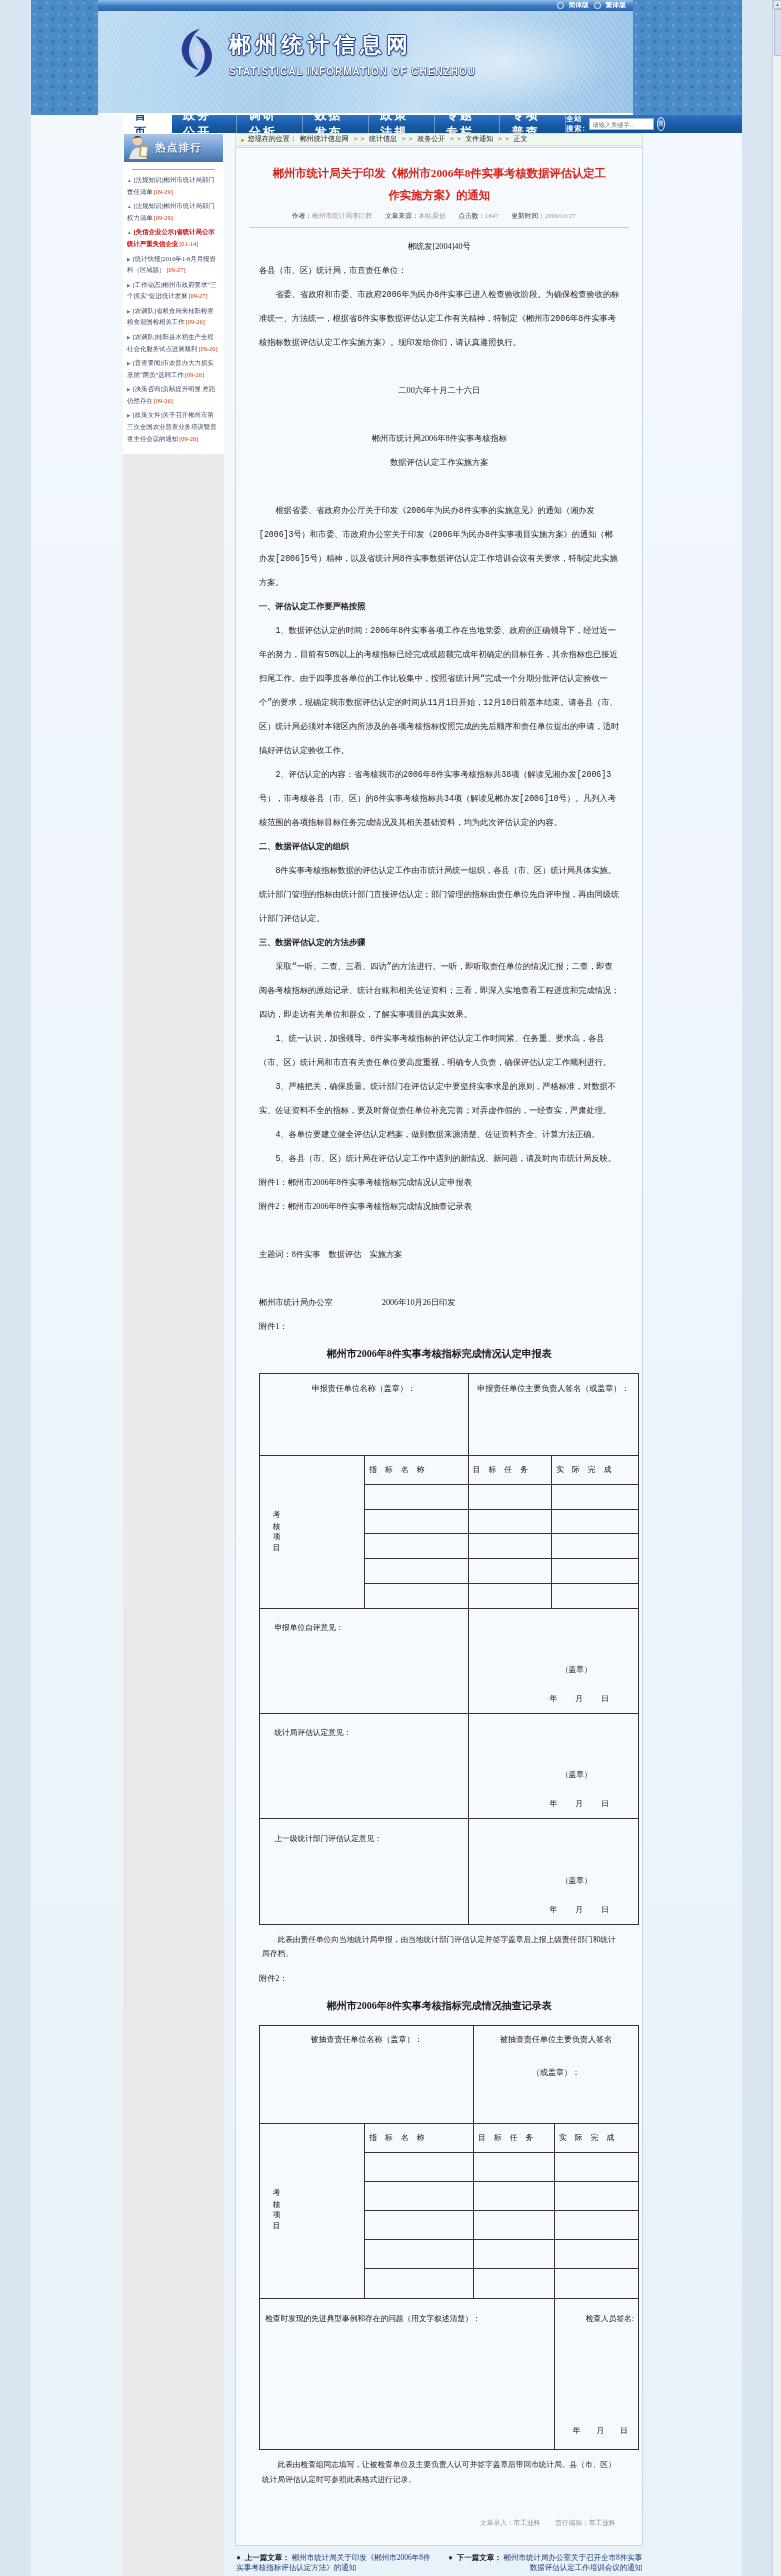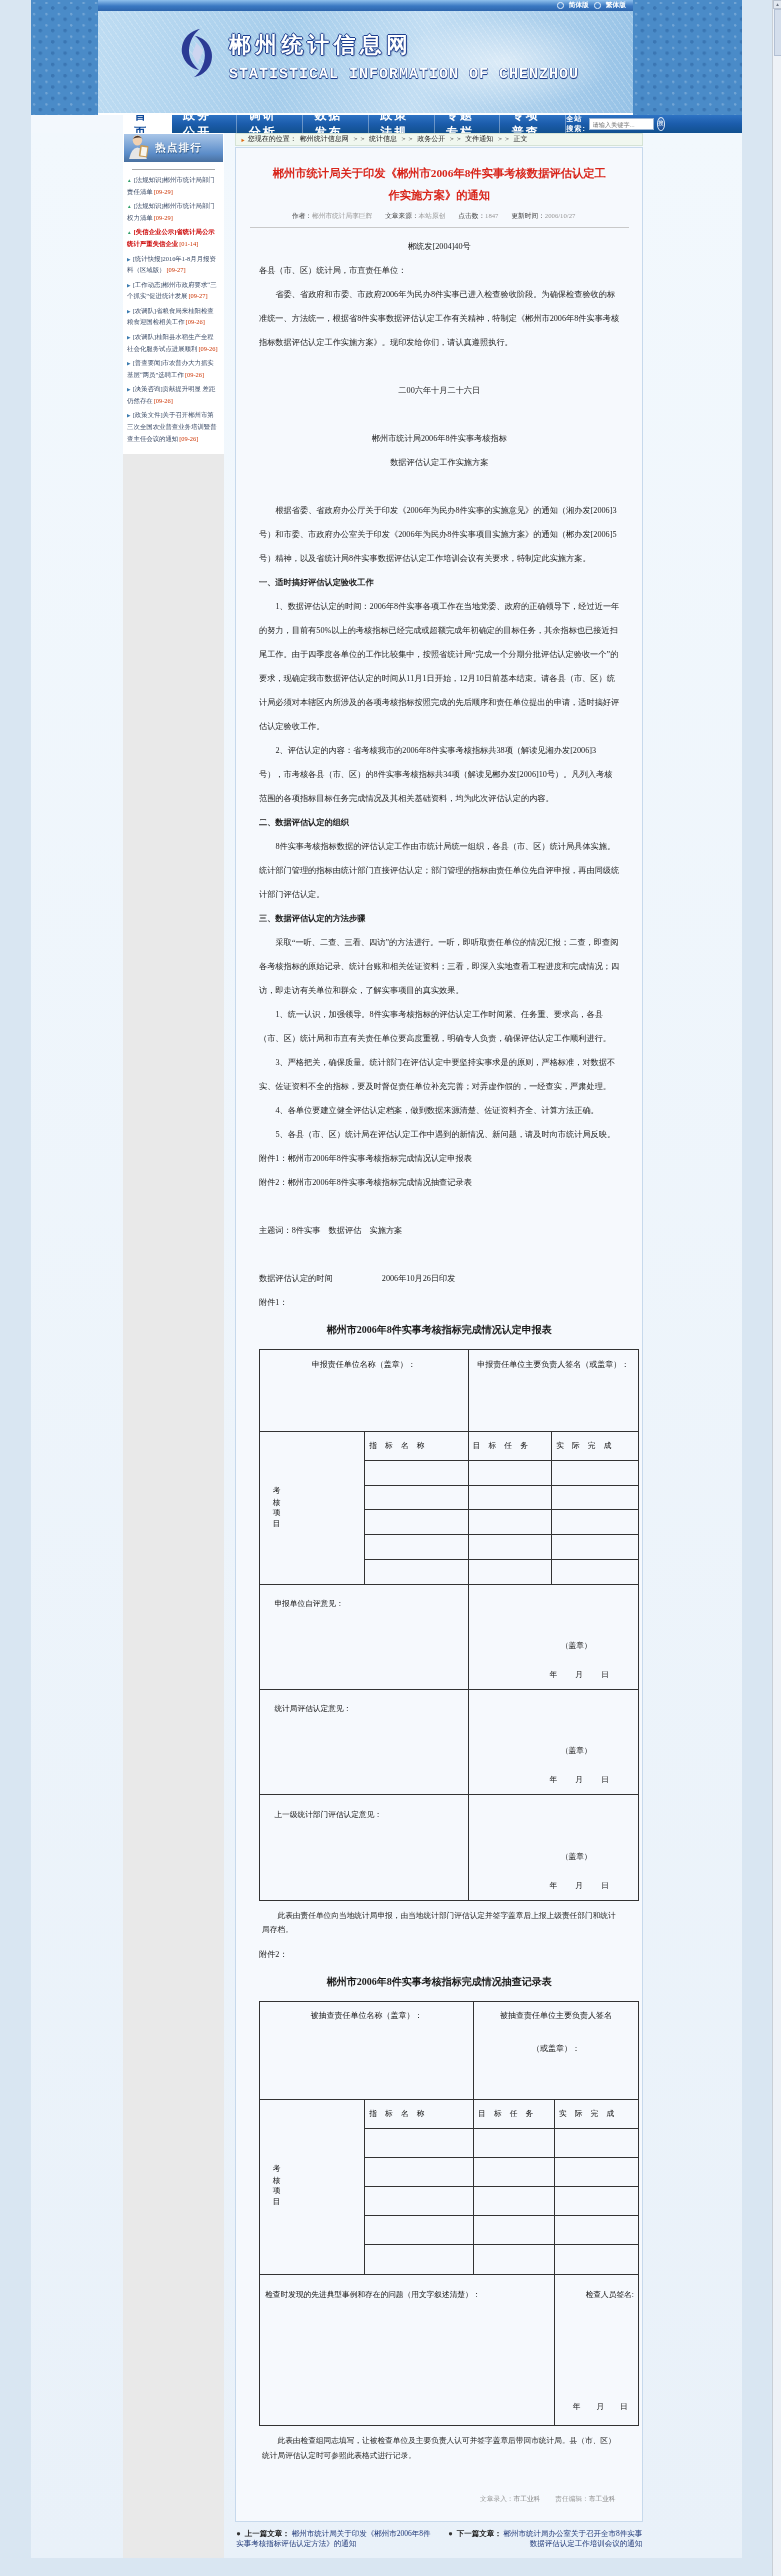--- a/index.html
+++ b/index.html
@@ -18,21 +18,21 @@
   .mini-link{color:#fff;font-size:6.7px;font-weight:bold;cursor:pointer;font-family:"Liberation Sans",sans-serif;}
   .ring{width:4.6px;height:4.6px;border:1px solid #e8f2fc;border-radius:50%;display:inline-block;}
   .banner{flex:1;position:relative;height:102px;overflow:hidden;border-bottom:2.6px solid #fff;box-sizing:content-box;
     background:linear-gradient(100deg,#bedcf2,#a6cdeb 35%,#c3def3 60%,#96c2e6);}
   .banner .stripes{position:absolute;inset:0;background:repeating-linear-gradient(55deg, rgba(255,255,255,.18) 0 1px, transparent 1px 4.6px);}
   .banner .glow{position:absolute;right:20.6px;top:5.2px;width:216px;height:93px;background:radial-gradient(ellipse at center,rgba(255,255,255,.55),transparent 70%);}
   .logo-swirl{position:absolute;left:77px;top:14.4px;}
   .banner-titles{position:absolute;left:131px;top:18.5px;}
   .site-title{font-size:21.6px;font-weight:bold;color:#fff;letter-spacing:4.6px;
     text-shadow:-1px 0 #1d3e8f,1px 0 #1d3e8f,0 -1px #1d3e8f,0 1px #1d3e8f,1px 1px 1.5px rgba(20,40,100,.6);}
-  .site-sub{margin-top:7.2px;font-family:Liberation Mono, monospace;font-size:15px;font-weight:bold;color:#fff;letter-spacing:1px;
+  .site-sub{margin-top:7.2px;font-family:Liberation Sans, sans-serif;font-size:10px;font-weight:bold;color:#fff;letter-spacing:1px;
     text-shadow:-0.5px 0 #1d3e8f,0.5px 0 #1d3e8f,0 -0.5px #1d3e8f,0 0.5px #1d3e8f,0.5px 1px 1px rgba(20,40,100,.6);}
   .navrow{display:flex;height:17.5px;}
   .nav-gutter{width:92px;background:#f3f8fd;}
   .navbar{flex:1;display:flex;align-items:stretch;background:linear-gradient(#2e73c4,#1b5cab 50%,#11508f);font-family:"Liberation Sans",sans-serif;}
   .nav-item{padding:0 11.3px;display:flex;align-items:center;color:#fff;font-size:12px;font-weight:bold;border-right:0.5px solid rgba(255,255,255,.35);cursor:pointer;letter-spacing:2.1px;}
   .nav-item.active{background:#fff;color:#0f4a9a;}
   .nav-search{margin-left:auto;display:flex;align-items:center;gap:3.1px;padding-right:77px;}
   .nav-search-label{color:#fff;font-size:7.2px;font-weight:bold;letter-spacing:1px;}
   .nav-search input{width:58px;height:9.3px;border:0.5px solid #9ab4d2;font-size:6.2px;color:#666;padding:0.5px 2.1px;font-family:"Liberation Sans",sans-serif;}
   .nav-search-btn{width:11.3px;height:11.3px;border-radius:50%;background:radial-gradient(circle at 35% 30%,#4d86cc,#123f86);border:0.5px solid #dce9f7;color:#fff;font-size:5.7px;line-height:11.3px;text-align:center;cursor:pointer;}
@@ -58,21 +58,21 @@
   .crumb.sep{cursor:default;color:#333;}
   
   .artbox{margin-top:1px;background:#f6f9fd;border:0.5px solid #c7d9ec;padding:0 10.3px 10.3px 10.3px;}
   .art-title{margin:13.4px 24px 6.2px 24px;text-align:center;color:#d9261c;font-size:11.3px;font-weight:bold;line-height:1.95;}
   .art-meta{text-align:center;font-size:6.7px;color:#444;padding-bottom:6.2px;border-bottom:0.5px solid #c9c9c9;margin:0 3.1px;}
   .art-meta .v{color:#999;margin-right:11.3px;}
   .art-body{padding:7.2px 12.4px 0 12.4px;font-size:8.2px;line-height:24px;color:#1c1c1c;}
   .para{min-height:24px;}
   .para.c{text-align:center;}
   .para.h{font-weight:bold;}
-  .para.i{text-indent:2em;}
+  .para.i{text-indent:2em;font-family:Liberation Mono, monospace;}
   .para.b{height:24px;}
   .attach-label{font-size:8.2px;line-height:24px;}
   .attach-title{text-align:center;font-size:10px;font-weight:bold;line-height:24px;margin:3.1px 0;}
   
   table.form{border-collapse:collapse;margin:7.2px auto 4.1px auto;width:380px;font-size:7.7px;color:#111;}
   table.form td{border:0.5px solid #333;padding:2.1px 4.1px;vertical-align:top;}
   .t-top td{height:76px;text-align:center;padding-top:13.4px;font-size:8px;}
   .t2 .t-top td{height:92px;}
   .vcell{width:24px;text-align:center;vertical-align:middle !important;}
   .vcell span{writing-mode:vertical-lr;text-orientation:upright;letter-spacing:1.5em;font-size:7.7px;}
@@ -259,37 +259,37 @@
             <div class="para c">郴统发[2004]40号</div>
                 <div class="para l">各县（市、区）统计局，市直责任单位：</div>
                 <div class="para i">省委、省政府和市委、市政府2006年为民办8件实事已进入检查验收阶段。为确保检查验收的标准统一、方法统一，根据省8件实事数据评估认定工作有关精神，特制定《郴州市2006年8件实事考核指标数据评估认定工作实施方案》。现印发给你们，请认真遵照执行。</div>
                 <div class="para b"></div>
                 <div class="para c">二00六年十月二十六日</div>
                 <div class="para b"></div>
                 <div class="para c">郴州市统计局2006年8件实事考核指标</div>
                 <div class="para c">数据评估认定工作实施方案</div>
                 <div class="para b"></div>
                 <div class="para i">根据省委、省政府办公厅关于印发《2006年为民办8件实事的实施意见》的通知（湘办发[2006]3号）和市委、市政府办公室关于印发《2006年为民办8件实事项目实施方案》的通知（郴办发[2006]5号）精神，以及省统计局8件实事数据评估认定工作培训会议有关要求，特制定此实施方案。</div>
-                <div class="para h">一、适时搞好评估认定验收工作</div>
+                <div class="para h">一、评估认定工作要严格按照</div>
                 <div class="para i">1、数据评估认定的时间：2006年8件实事各项工作在当地党委、政府的正确领导下，经过近一年的努力，目前有50%以上的考核指标已经完成或超额完成年初确定的目标任务，其余指标也已接近扫尾工作。由于四季度各单位的工作比较集中，按照省统计局“完成一个分期分批评估认定验收一个”的要求，现确定我市数据评估认定的时间从11月1日开始，12月10日前基本结束。请各县（市、区）统计局必须对本辖区内所涉及的各项考核指标按照完成的先后顺序和责任单位提出的申请，适时搞好评估认定验收工作。</div>
                 <div class="para i">2、评估认定的内容：省考核我市的2006年8件实事考核指标共38项（解读见湘办发[2006]3号），市考核各县（市、区）的8件实事考核指标共34项（解读见郴办发[2006]10号）。凡列入考核范围的各项指标目标任务完成情况及其相关基础资料，均为此次评估认定的内容。</div>
                 <div class="para h">二、数据评估认定的组织</div>
                 <div class="para i">8件实事考核指标数据的评估认定工作由市统计局统一组织，各县（市、区）统计局具体实施。统计部门管理的指标由统计部门直接评估认定；部门管理的指标由责任单位先自评申报，再由同级统计部门评估认定。</div>
                 <div class="para h">三、数据评估认定的方法步骤</div>
                 <div class="para i">采取“一听、二查、三看、四访”的方法进行。一听，即听取责任单位的情况汇报；二查，即查阅各考核指标的原始记录、统计台账和相关佐证资料；三看，即深入实地查看工程进度和完成情况；四访，即走访有关单位和群众，了解实事项目的真实效果。</div>
                 <div class="para i">1、统一认识，加强领导。8件实事考核指标的评估认定工作时间紧、任务重、要求高，各县（市、区）统计局和市直有关责任单位要高度重视，明确专人负责，确保评估认定工作顺利进行。</div>
                 <div class="para i">3、严格把关，确保质量。统计部门在评估认定中要坚持实事求是的原则，严格标准，对数据不实、佐证资料不全的指标，要及时督促责任单位补充完善；对弄虚作假的，一经查实，严肃处理。</div>
                 <div class="para i">4、各单位要建立健全评估认定档案，做到数据来源清楚、佐证资料齐全、计算方法正确。</div>
                 <div class="para i">5、各县（市、区）统计局在评估认定工作中遇到的新情况、新问题，请及时向市统计局反映。</div>
                 <div class="para l">附件1：郴州市2006年8件实事考核指标完成情况认定申报表</div>
                 <div class="para l">附件2：郴州市2006年8件实事考核指标完成情况抽查记录表</div>
                 <div class="para b"></div>
                 <div class="para l">主题词：8件实事　数据评估　实施方案</div>
                 <div class="para b"></div>
-                <div class="para l">数据评估认定的时间　　　　　　2006年10月26日印发</div>
+                <div class="para l">郴州市统计局办公室　　　　　　2006年10月26日印发</div>
               </div>
 
             <div class="attach-label">附件1：</div>
             <div class="attach-title">郴州市2006年8件实事考核指标完成情况认定申报表</div>
             <table class="form t1">
               <tbody>
               <tr class="t-top">
                 <td colspan="2">申报责任单位名称（盖章）：</td>
                 <td colspan="2">申报责任单位主要负责人签名（或盖章）：</td>
               </tr>

